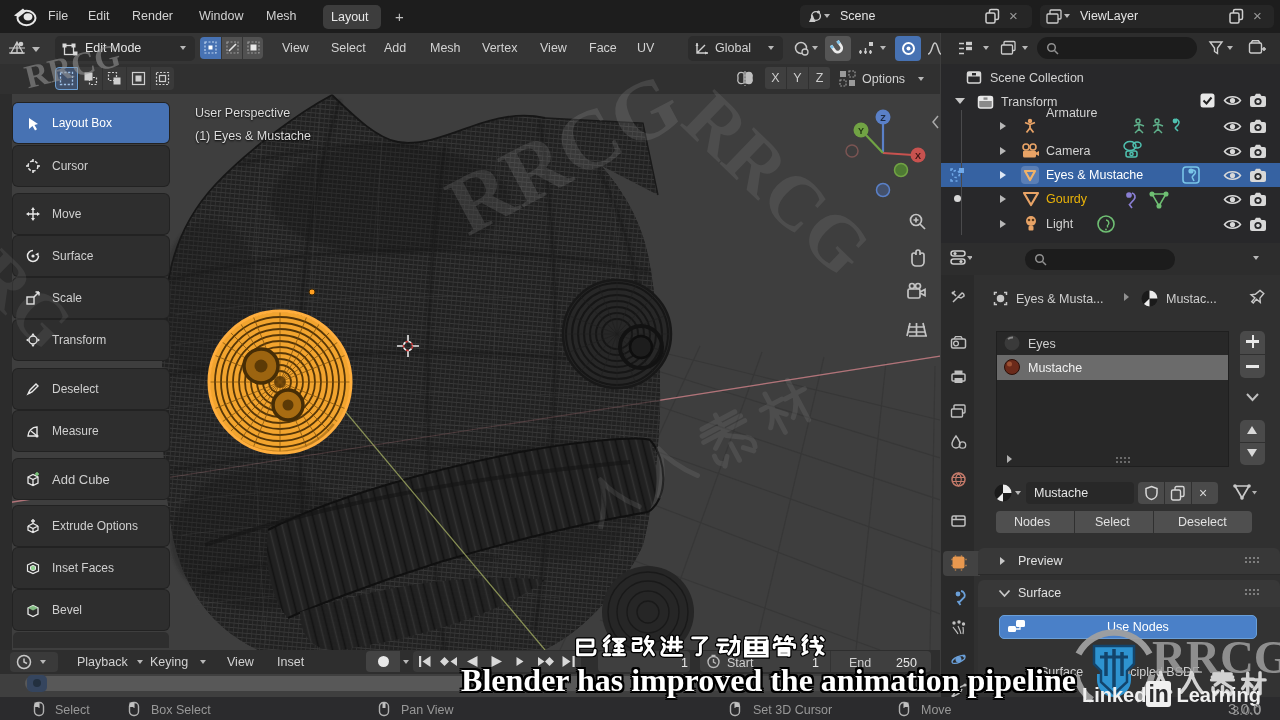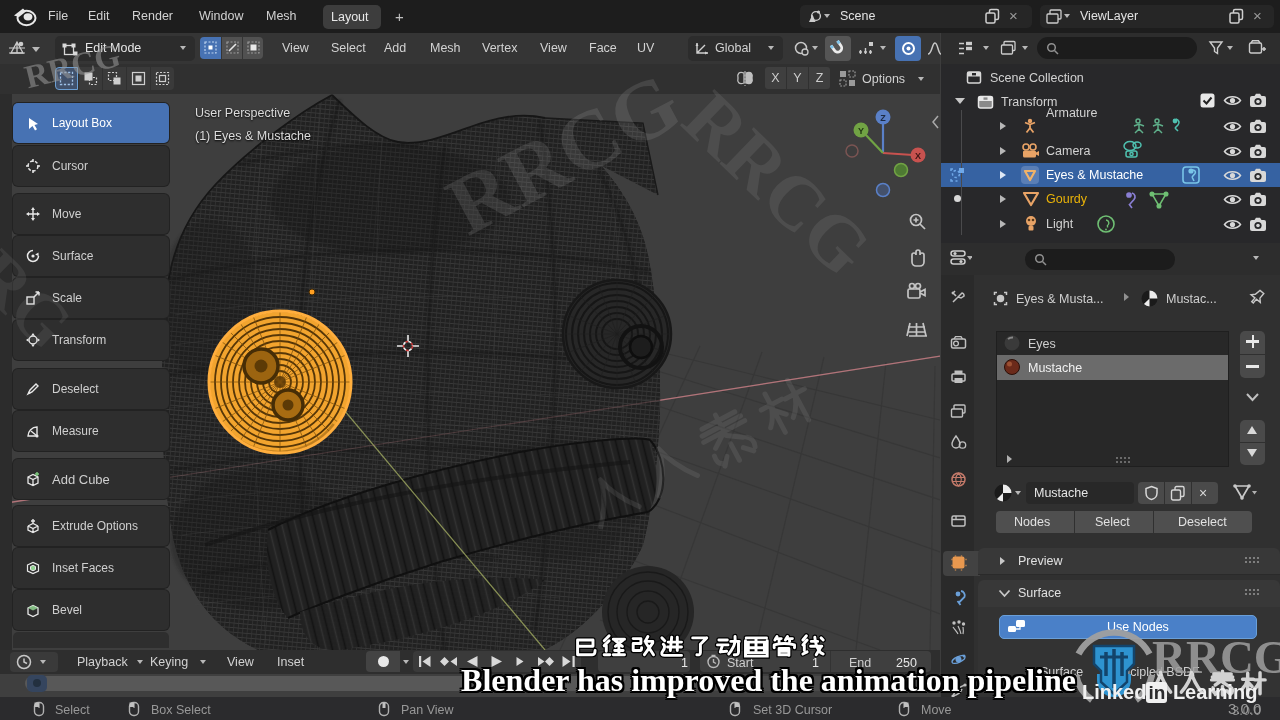--- a/index.html
+++ b/index.html
@@ -961,21 +961,21 @@
       <svg class="abs" style="left:35px;top:2px;opacity:1.0" width="29" height="29" viewBox="0 0 20 20">
         <path d="M10 2.5 Q9 9 3 16 M10 2.5 Q11.5 9 17 16" fill="none" stroke="#e0e0e0" stroke-width="2.4" stroke-linecap="round"></path>
       </svg>
       <svg class="abs" style="left:66px;top:2px;opacity:1.0" width="29" height="29" viewBox="0 0 20 20">
         <path d="M10 1.5 V7.5 M4 3.5 H16 M3 5.5 H17 M2.5 7.5 H17.5 M10 7.5 L5 11 M10 9 L14.5 12 M3.5 13 Q3 16 5 16.5 M10 12 V18 M7 15 L5 17.5 M13 15 L15.5 17.5 M15.5 12.5 Q17.5 14 16.5 16.5" fill="none" stroke="#e0e0e0" stroke-width="2.4" stroke-linecap="round"></path>
       </svg>
       <svg class="abs" style="left:97px;top:2px;opacity:1.0" width="29" height="29" viewBox="0 0 20 20">
         <path d="M6 3 V17 M2.5 7 H10 M6 7 Q5 11 2.5 13.5 M6 9 L9 12 M14.5 2.5 V17 M11 7.5 H18 M14.5 7.5 Q13 12 10.5 14" fill="none" stroke="#e0e0e0" stroke-width="2.4" stroke-linecap="round"></path>
       </svg>
     </div>
-<div class="abs" style="left:1082px;top:681px;font-family:'Liberation Sans',sans-serif;font-weight:bold;font-size:20px;color:#f0f0f0;white-space:nowrap">Linked<span style="background:#f0f0f0;color:#2b2b2d;border-radius:3px;padding:0 2px;font-size:19px">in</span> Learning</div>
+<div class="abs" style="left:1082px;top:681px;font-family:'Liberation Sans',sans-serif;font-weight:bold;font-size:20px;color:#f0f0f0;white-space:nowrap">Linked<span style="background:#f0f0f0;color:#2b2b2d;border-radius:3px;padding:0 2px;font-size:23px">in</span> Learning</div>
 <div class="abs" style="left:1228px;top:700px;font-size:15px;color:#9a9a9a">3.0.0</div>
 
 <div class="abs" style="left:0;top:664px;width:1076px;text-align:right;font-family:'Liberation Serif',serif;font-weight:bold;font-size:32px;line-height:1;z-index:50">
  <span style="color:#fff;text-shadow:-2px -2px 0 #000,2px -2px 0 #000,-2px 2px 0 #000,2px 2px 0 #000, -2px 0 0 #000, 2px 0 0 #000, 0 -2px 0 #000, 0 2px 0 #000">Blender has improved the animation pipeline</span>
 </div>
 <div class="abs" style="z-index:50">
       <svg class="abs" style="left:572.0px;top:633px;opacity:1.0" width="28" height="28" viewBox="0 0 20 20">
         <path d="M4 5 H15 M15 5 V9.5 M4 9.5 H15 M4 9.5 V5 M4 9.5 V15.5 M4 15.5 H14.5 Q16.5 15.5 16.5 12.5" fill="none" stroke="#000000" stroke-width="3.76" stroke-linecap="round"></path>
         <path d="M4 5 H15 M15 5 V9.5 M4 9.5 H15 M4 9.5 V5 M4 9.5 V15.5 M4 15.5 H14.5 Q16.5 15.5 16.5 12.5" fill="none" stroke="#ffffff" stroke-width="2.1" stroke-linecap="round"></path>
       </svg>

